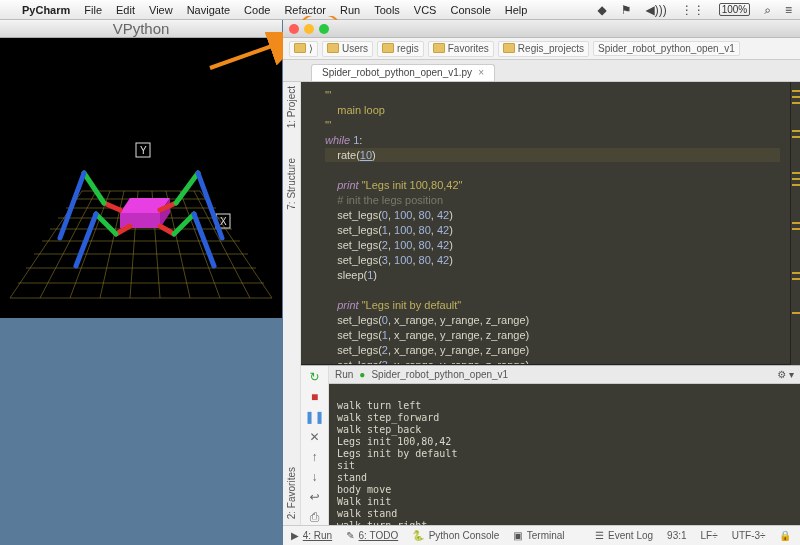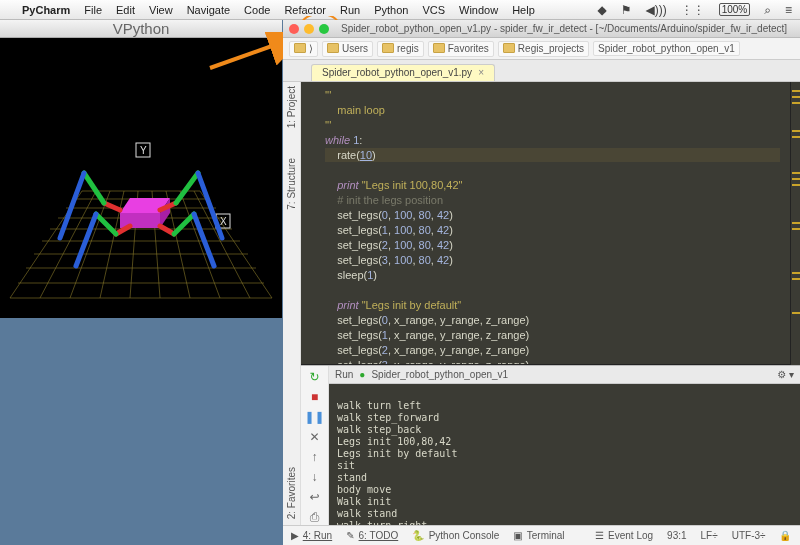--- a/index.html
+++ b/index.html
@@ -20,21 +20,21 @@
 .pycharm-titlebar { height: 18px; background: linear-gradient(#ededed,#d4d4d4); display: flex; align-items: center; padding: 0 6px; gap: 6px; font-size: 10px; color: #555; border-bottom: 1px solid #bbb; }
 .traffic-lights { display: flex; gap: 5px; }
 .traffic-lights span { width: 10px; height: 10px; border-radius: 50%; display: inline-block; }
 .tl-red { background: #ff5f57; } .tl-yellow { background: #febc2e; } .tl-green { background: #28c840; }
 .pycharm-path { overflow: hidden; white-space: nowrap; flex: 1; text-overflow: ellipsis; margin-left: 6px; }
 .pycharm-toolbar { height: 22px; background: #f3f3f3; border-bottom: 1px solid #ccc; display: flex; align-items: center; padding: 0 6px; gap: 4px; font-size: 10px; color: #555; }
 .pycharm-toolbar .crumb { padding: 1px 4px; border: 1px solid #ddd; border-radius: 2px; background: #f9f9f9; display: inline-flex; align-items: center; gap: 3px; }
 .pycharm-toolbar .folder-icon::before { content: ""; display:inline-block; width:10px; height:8px; background:#e7c265; border:1px solid #c7a245; border-radius:1px; }
 .pycharm-toolbar .spacer { flex:1; }
 .tab-bar { height: 22px; background: #eaeaea; border-bottom: 1px solid #ccc; display: flex; align-items: flex-end; padding-left: 28px; }
-.tab-bar .tab { background: #fef9c3; border: 1px solid #ccc; border-bottom: none; padding: 2px 10px 3px 10px; font-size: 10px; color: #444; display: flex; align-items: center; gap: 6px; border-top-left-radius: 3px; border-top-right-radius: 3px; }
+.tab-bar .tab { background: #ffffff; border: 1px solid #ccc; border-bottom: none; padding: 2px 10px 3px 10px; font-size: 10px; color: #444; display: flex; align-items: center; gap: 6px; border-top-left-radius: 3px; border-top-right-radius: 3px; }
 .tab-bar .tab .close { color:#888; font-size:10px; }
 .editor-area { flex: 1; display: flex; min-height: 0; }
 .left-gutter { width: 18px; background: #f0f0f0; border-right: 1px solid #ddd; display:flex; flex-direction:column; align-items:center; padding-top:4px; gap:30px; }
 .left-gutter .vert { writing-mode: vertical-rl; transform: rotate(180deg); font-size:10px; color:#555; cursor:default; }
 .editor-pane { flex: 1; display: flex; flex-direction: column; min-width: 0; }
 .code-editor { flex: 1; background: #3b3b34; color: #d8d8c8; font-family: Menlo, Consolas, monospace; font-size: 11px; line-height: 14px; padding: 6px 10px 6px 24px; overflow: hidden; position: relative; white-space: pre; border-bottom:1px solid #222; }
 .code-editor .kw { color: #b28fbf; font-style: italic; }
 .code-editor .num { color: #a5b6df; }
 .code-editor .str { color: #c0b05a; }
 .code-editor .cmt { color: #7a7a6a; }
@@ -59,23 +59,23 @@
 <div class="mac-menubar">
   <span class="apple"></span>
   <span class="app-name menu-item">PyCharm</span>
   <span class="menu-item">File</span>
   <span class="menu-item">Edit</span>
   <span class="menu-item">View</span>
   <span class="menu-item">Navigate</span>
   <span class="menu-item">Code</span>
   <span class="menu-item">Refactor</span>
   <span class="menu-item">Run</span>
-  <span class="menu-item">Python</span>
+  <span class="menu-item">Tools</span>
   <span class="menu-item">VCS</span>
-  <span class="menu-item">Window</span>
+  <span class="menu-item">Console</span>
   <span class="menu-item">Help</span>
   <span class="spacer"></span>
   <span class="status-icon">◆</span>
   <span class="status-icon">⚑</span>
   <span class="status-icon">◀)))</span>
   <span class="status-icon">⋮⋮</span>
   <span class="battery">100%</span>
   <span class="status-icon">⌕</span>
   <span class="status-icon">≡</span>
 </div>
@@ -156,21 +156,20 @@
   <ellipse cx="20" cy="8" rx="18" ry="10" fill="none" stroke="#f08a1a" stroke-width="2"></ellipse>
 </svg>
 
 <div class="pycharm-window">
   <div class="pycharm-titlebar">
     <div class="traffic-lights">
       <span class="tl-red"></span>
       <span class="tl-yellow"></span>
       <span class="tl-green"></span>
     </div>
-    <span class="pycharm-path">Spider_robot_python_open_v1.py - spider_fw_ir_detect - [~/Documents/Arduino/spider_fw_ir_detect]</span>
   </div>
 
   <div class="pycharm-toolbar">
     <span class="crumb"><span class="folder-icon"></span>⟩</span>
     <span class="crumb">
         <span class="folder-icon"></span>
         <span>Users</span>
       </span>
     <span class="crumb">
         <span class="folder-icon"></span>

